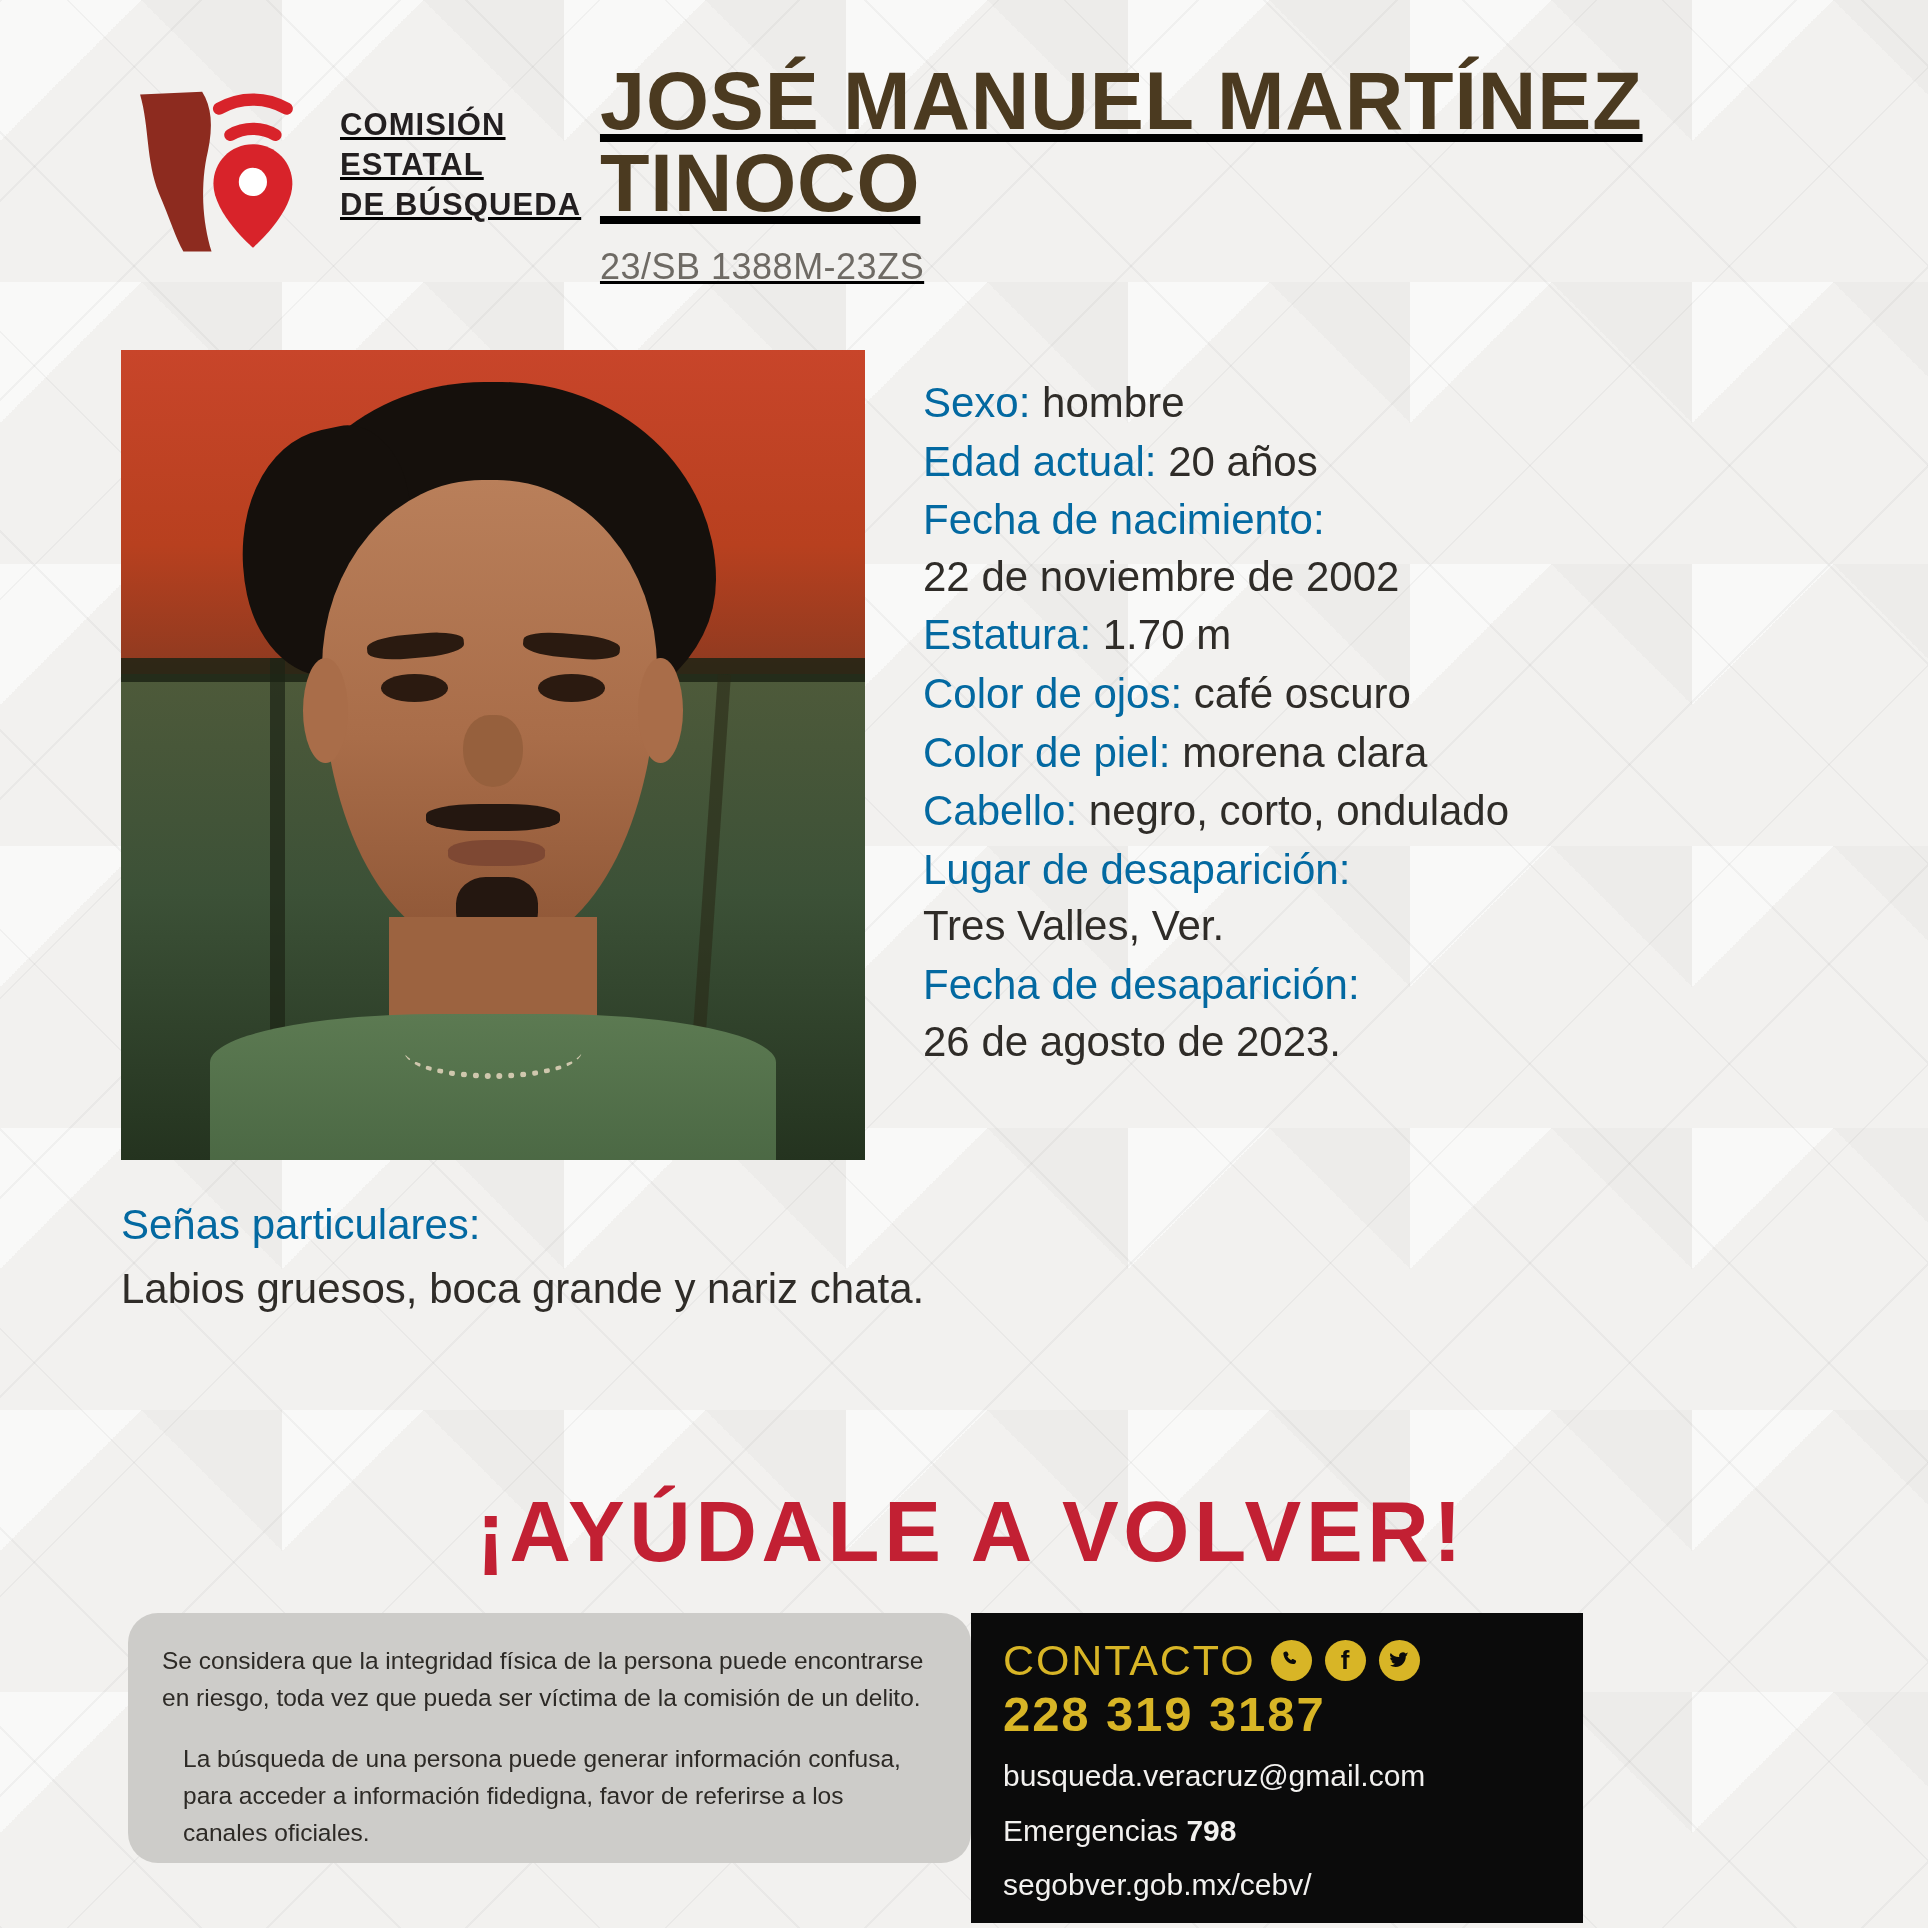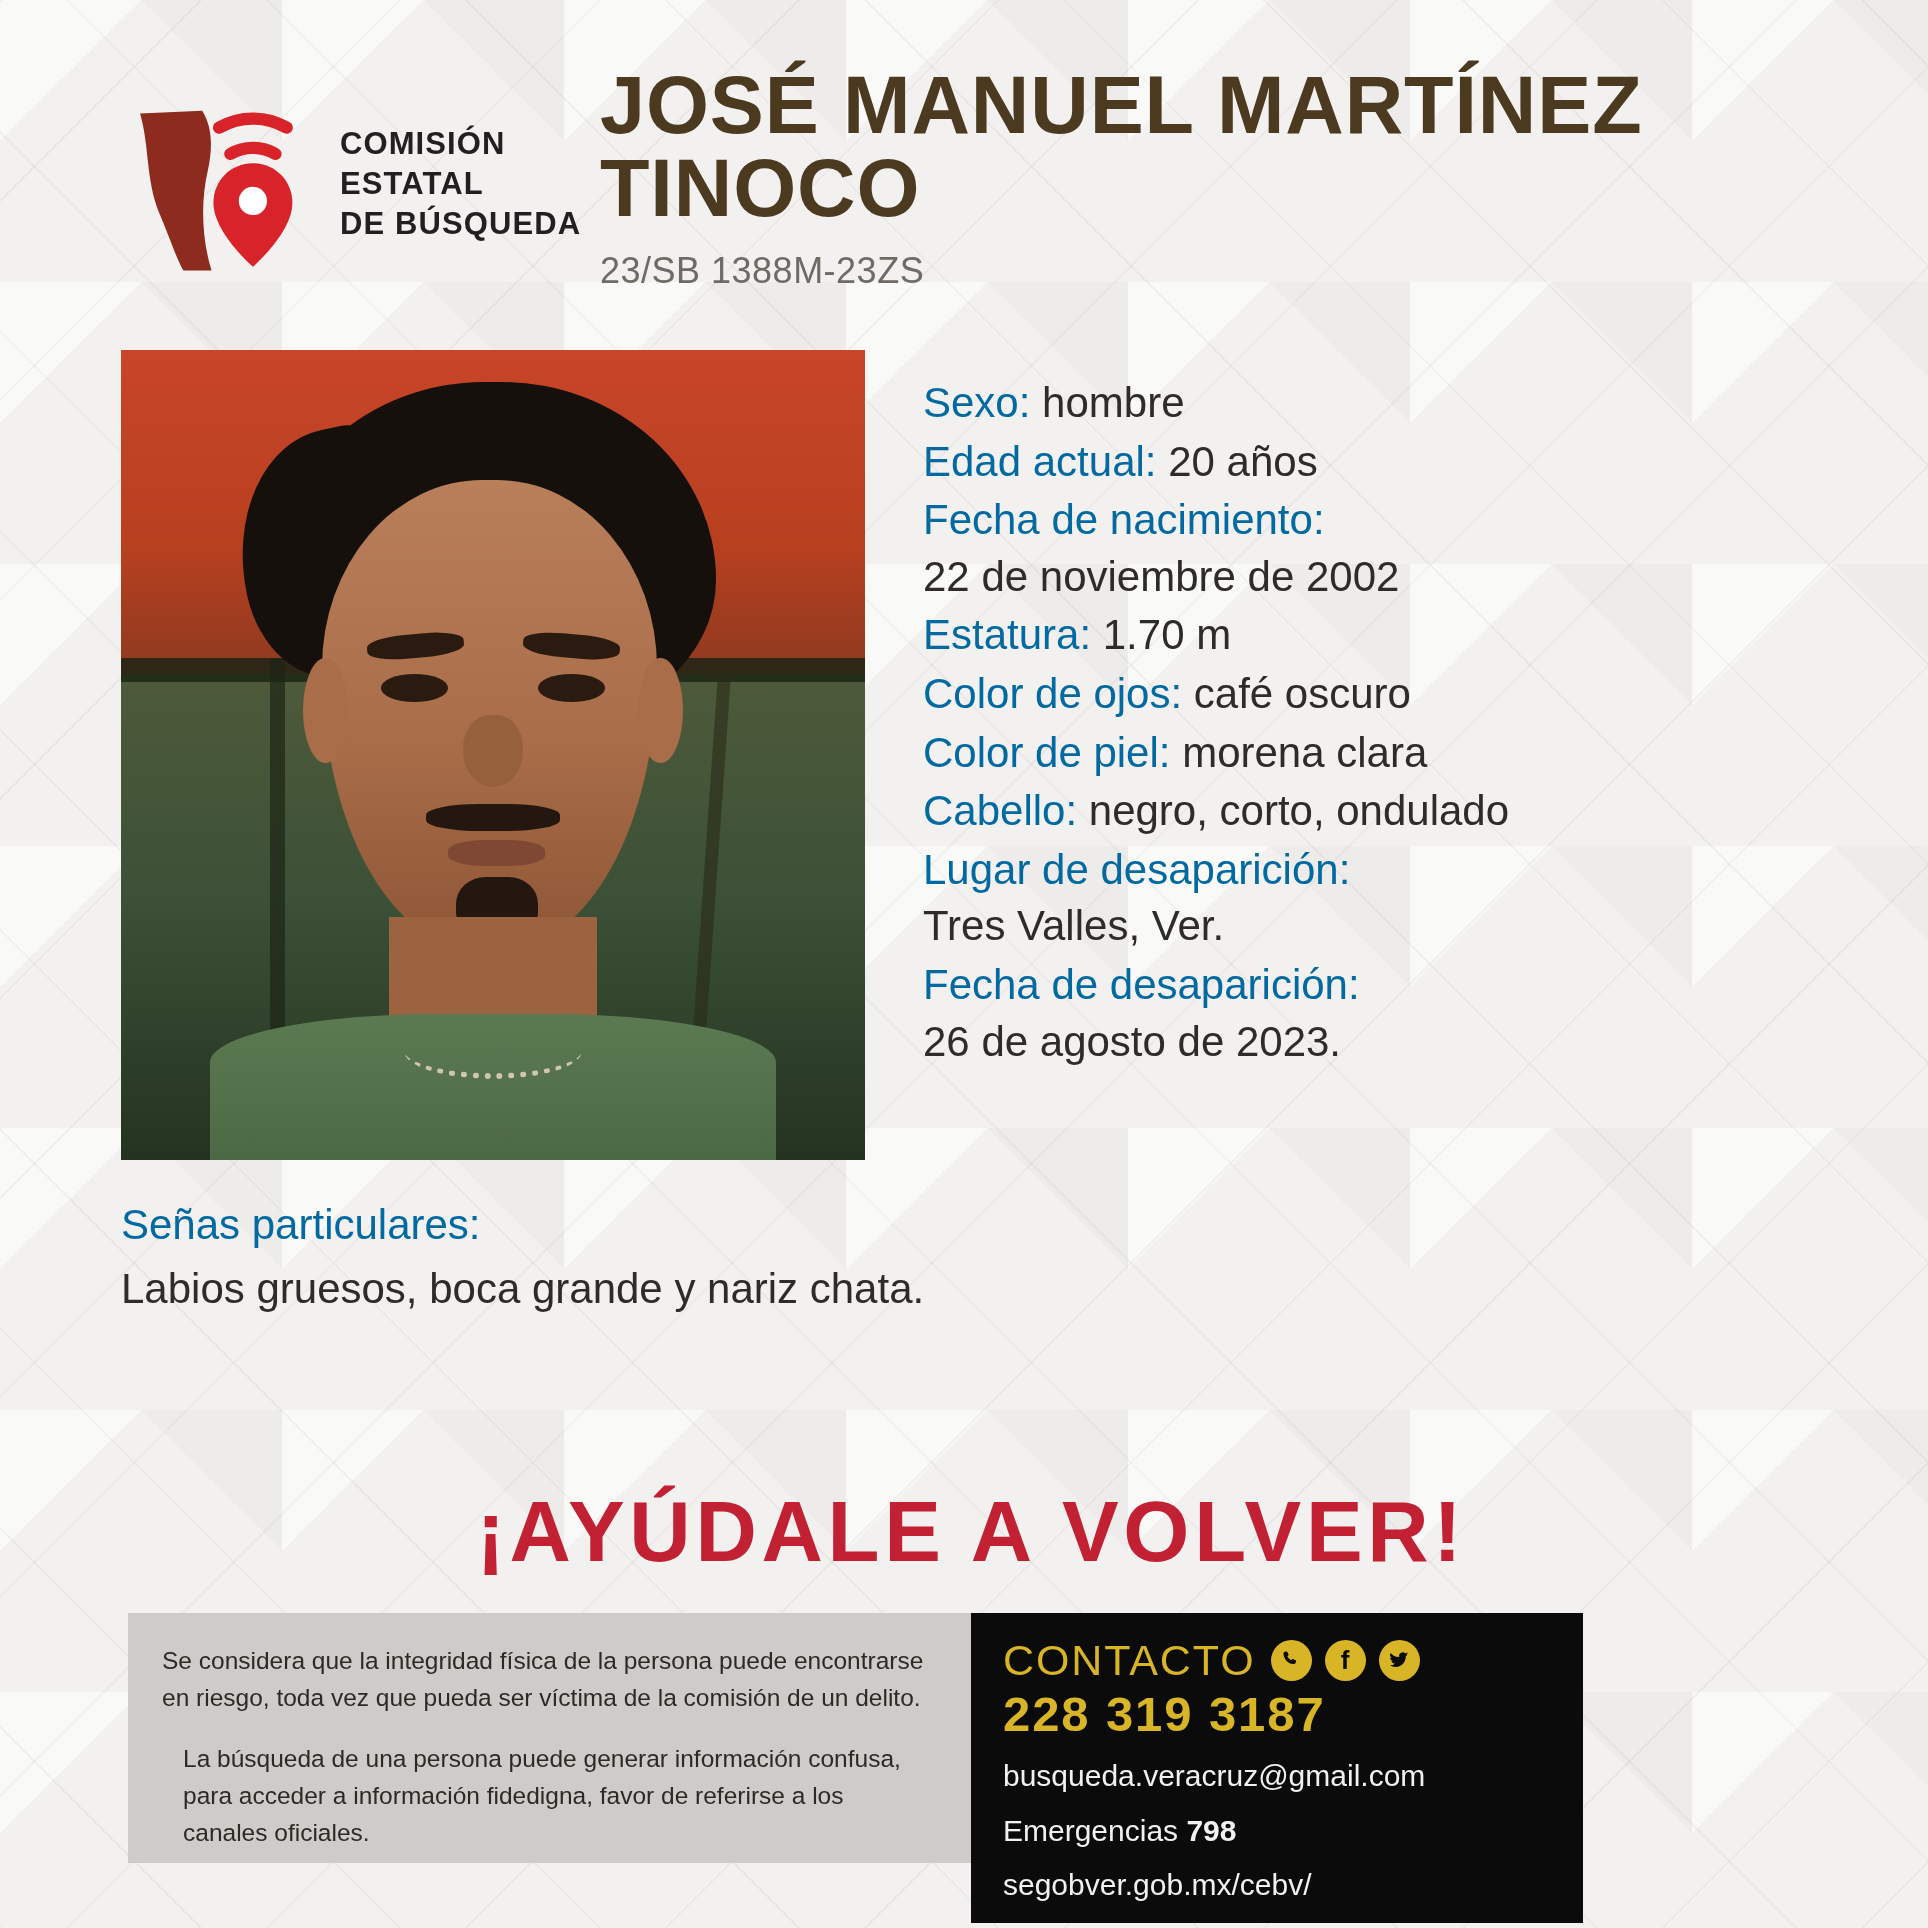--- a/index.html
+++ b/index.html
@@ -30,21 +30,22 @@
       linear-gradient(225deg, rgba(0,0,0,0.018) 25%, rgba(0,0,0,0) 25%) 0 0/282px 282px;
     pointer-events: none;
   }
 
   
   .header {
     position: absolute;
     top: 52px; left: 0; width: 1928px;
     height: 245px;
     display: flex;
-    align-items: center;
+    align-items: flex-start;
+    text-decoration: underline;
   }
   .logo-wrap {
     width: 621px;
     display: flex;
     align-items: center;
     gap: 21px;
     padding-left: 121px;
     padding-top: 19px;
   }
   .logo-mark { position: relative; width: 198px; height: 188px; flex: none; }
@@ -173,20 +174,21 @@
   
   .notice {
     position: absolute;
     left: 128px; top: 1613px;
     width: 843px; height: 250px;
     background: #cdccc9;
     padding: 30px 38px 0 34px;
     font-size: 24.5px;
     line-height: 1.5;
     color: #2d2a26;
+    border-radius: 30px;
   }
   .notice p + p { margin-top: 24.5px; margin-left: 21px; }
 
   .contact {
     position: absolute;
     left: 971px; top: 1613px;
     width: 612px; height: 310px;
     background: #0b0b0b;
     padding: 22.6px 32px 0 32px;
     color: #ffffff;

